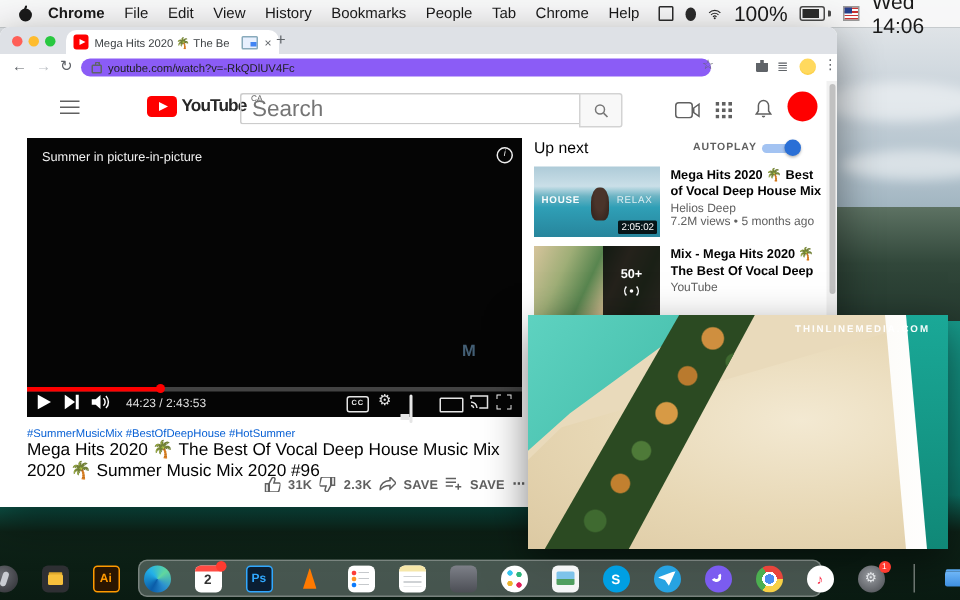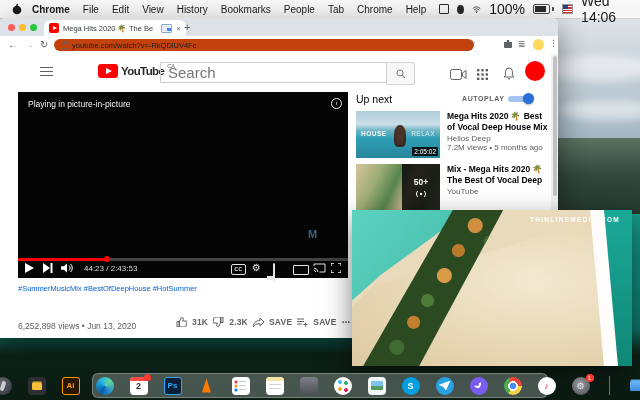--- a/index.html
+++ b/index.html
@@ -42,21 +42,21 @@
   .fav{width:10px;height:10px;border-radius:2px;background:#f00;position:relative;flex:none;}
   .fav:before{content:"";position:absolute;left:3.5px;top:2.5px;border-left:4px solid #fff;border-top:2.5px solid transparent;border-bottom:2.5px solid transparent;}
   .tabtitle{font-size:7.5px;color:#3c4043;white-space:nowrap;overflow:hidden;flex:1;}
   .pipind{width:9px;height:7px;border:1px solid #8ab;background:#e8f0fe;border-radius:1px;position:relative;flex:none;}
   .pipind:before{content:"";position:absolute;right:.5px;bottom:.5px;width:4px;height:3px;background:#4285f4;}
   .tabx{font-size:8px;color:#5f6368;flex:none;}
   .newtab{left:184px;top:21px;font-size:11px;color:#5f6368;}
   .toolbar{left:0;top:36px;width:558px;height:18px;background:#fff;border-bottom:1px solid #e8eaed;}
   .navi{font-size:10px;color:#5f6368;top:39px;}
   .navi.dim{color:#bdc1c6;}
-  .addr{left:54px;top:39px;width:406px;height:12px;border-radius:7px;background:#c2410c;
+  .addr{left:54px;top:39px;width:406px;height:12px;border-radius:7px;background:#8b5cf6;
     display:flex;align-items:center;padding:0 7px;gap:4px;}
   .lock{width:5px;height:4px;border:1px solid #5f6368;border-radius:1px;position:relative;margin-top:1px;}
   .lock:before{content:"";position:absolute;left:.5px;top:-3px;width:2.5px;height:2.5px;border:1px solid #5f6368;border-bottom:none;border-radius:2px 2px 0 0;}
   .url{font-size:7.5px;color:#202124;white-space:nowrap;}
   .tbico{top:38px;font-size:9px;color:#5f6368;}
   .extred{left:486px;top:40px;width:9px;height:9px;background:#ea4335;border-radius:2px;position:relative;}
   .extred:before{content:"";position:absolute;right:1px;bottom:1px;width:4px;height:3px;background:#fff;}
   .extpz{left:504px;top:40px;width:8px;height:8px;background:#5f6368;border-radius:1px;clip-path:polygon(0 25%,35% 25%,35% 0,65% 0,65% 25%,100% 25%,100% 100%,0 100%);}
   .avatarY{left:533px;top:39px;width:11px;height:11px;border-radius:50%;background:radial-gradient(circle at 50% 40%,#ffd95e 60%,#f4b400);}
   .dots3{left:549px;top:38px;font-size:9px;color:#5f6368;}
@@ -330,21 +330,21 @@
   <span class="abs hdrico" style="left:503px;">
     <svg width="12" height="13" viewBox="0 0 12 13">
         <path d="M6 1 a3.4 3.4 0 0 1 3.4 3.4 V8 l1.4 2 H1.2 L2.6 8 V4.4 A3.4 3.4 0 0 1 6 1 Z" stroke="#606060" fill="none"></path>
         <path d="M4.8 11.2 a1.2 1.2 0 0 0 2.4 0" fill="#606060"></path>
       </svg>
   </span>
   <span class="abs avatarR"></span>
 
   
   <div class="abs player"></div>
-  <span class="abs pipmsg">Playing in picture-in-picture</span>
+  <span class="abs pipmsg">Summer in picture-in-picture</span>
   <span class="abs pinfo">i</span>
   <span class="abs vwm">M</span>
   <div class="abs prog">
     <div class="progfill" style="width: 27%;"></div>
   </div>
   <span class="abs scrub"></span>
   <span class="abs ctr" style="left:25px;top:263px;">
     <svg width="9" height="10" viewBox="0 0 9 10">
         <path d="M0 0 L9 5 L0 10 Z" fill="#fff"></path>
       </svg>
@@ -373,21 +373,21 @@
       </svg>
   </span>
   <span class="abs ctr" style="left:331px;top:263px;">
     <svg width="10" height="10" viewBox="0 0 10 10">
         <path d="M0 3 V0 H3 M7 0 H10 V3 M10 7 V10 H7 M3 10 H0 V7" stroke="#fff" stroke-width="1.3" fill="none"></path>
       </svg>
   </span>
 
   
   <div class="abs hashtags">#SummerMusicMix #BestOfDeepHouse #HotSummer</div>
-  <div class="abs vmeta">6,252,898 views • Jun 13, 2020</div>
+  <div class="abs vtitle">Mega Hits 2020 🌴 The Best Of Vocal Deep House Music Mix 2020 🌴 Summer Music Mix 2020 #96</div>
   <div class="abs actions">
     <svg width="11" height="10" viewBox="0 0 11 10">
         <path d="M1 4.5 H3 V10 H1 Z M3.5 10 H8.8 a1.3 1.3 0 0 0 1.2-1 l0.9-3.6 a1 1 0 0 0-1-1.4 H6.6 L7.3 1.6 A1.1 1.1 0 0 0 5.3 0.8 L3.5 4.2 Z" stroke="#606060" fill="none"></path>
       </svg>
     <span class="aclbl">31K</span>
     <svg width="11" height="10" viewBox="0 0 11 10" style="transform:rotate(180deg);">
         <path d="M1 4.5 H3 V10 H1 Z M3.5 10 H8.8 a1.3 1.3 0 0 0 1.2-1 l0.9-3.6 a1 1 0 0 0-1-1.4 H6.6 L7.3 1.6 A1.1 1.1 0 0 0 5.3 0.8 L3.5 4.2 Z" stroke="#606060" fill="none"></path>
       </svg>
     <span class="aclbl">2.3K</span>
     <svg width="11" height="9" viewBox="0 0 11 9">

